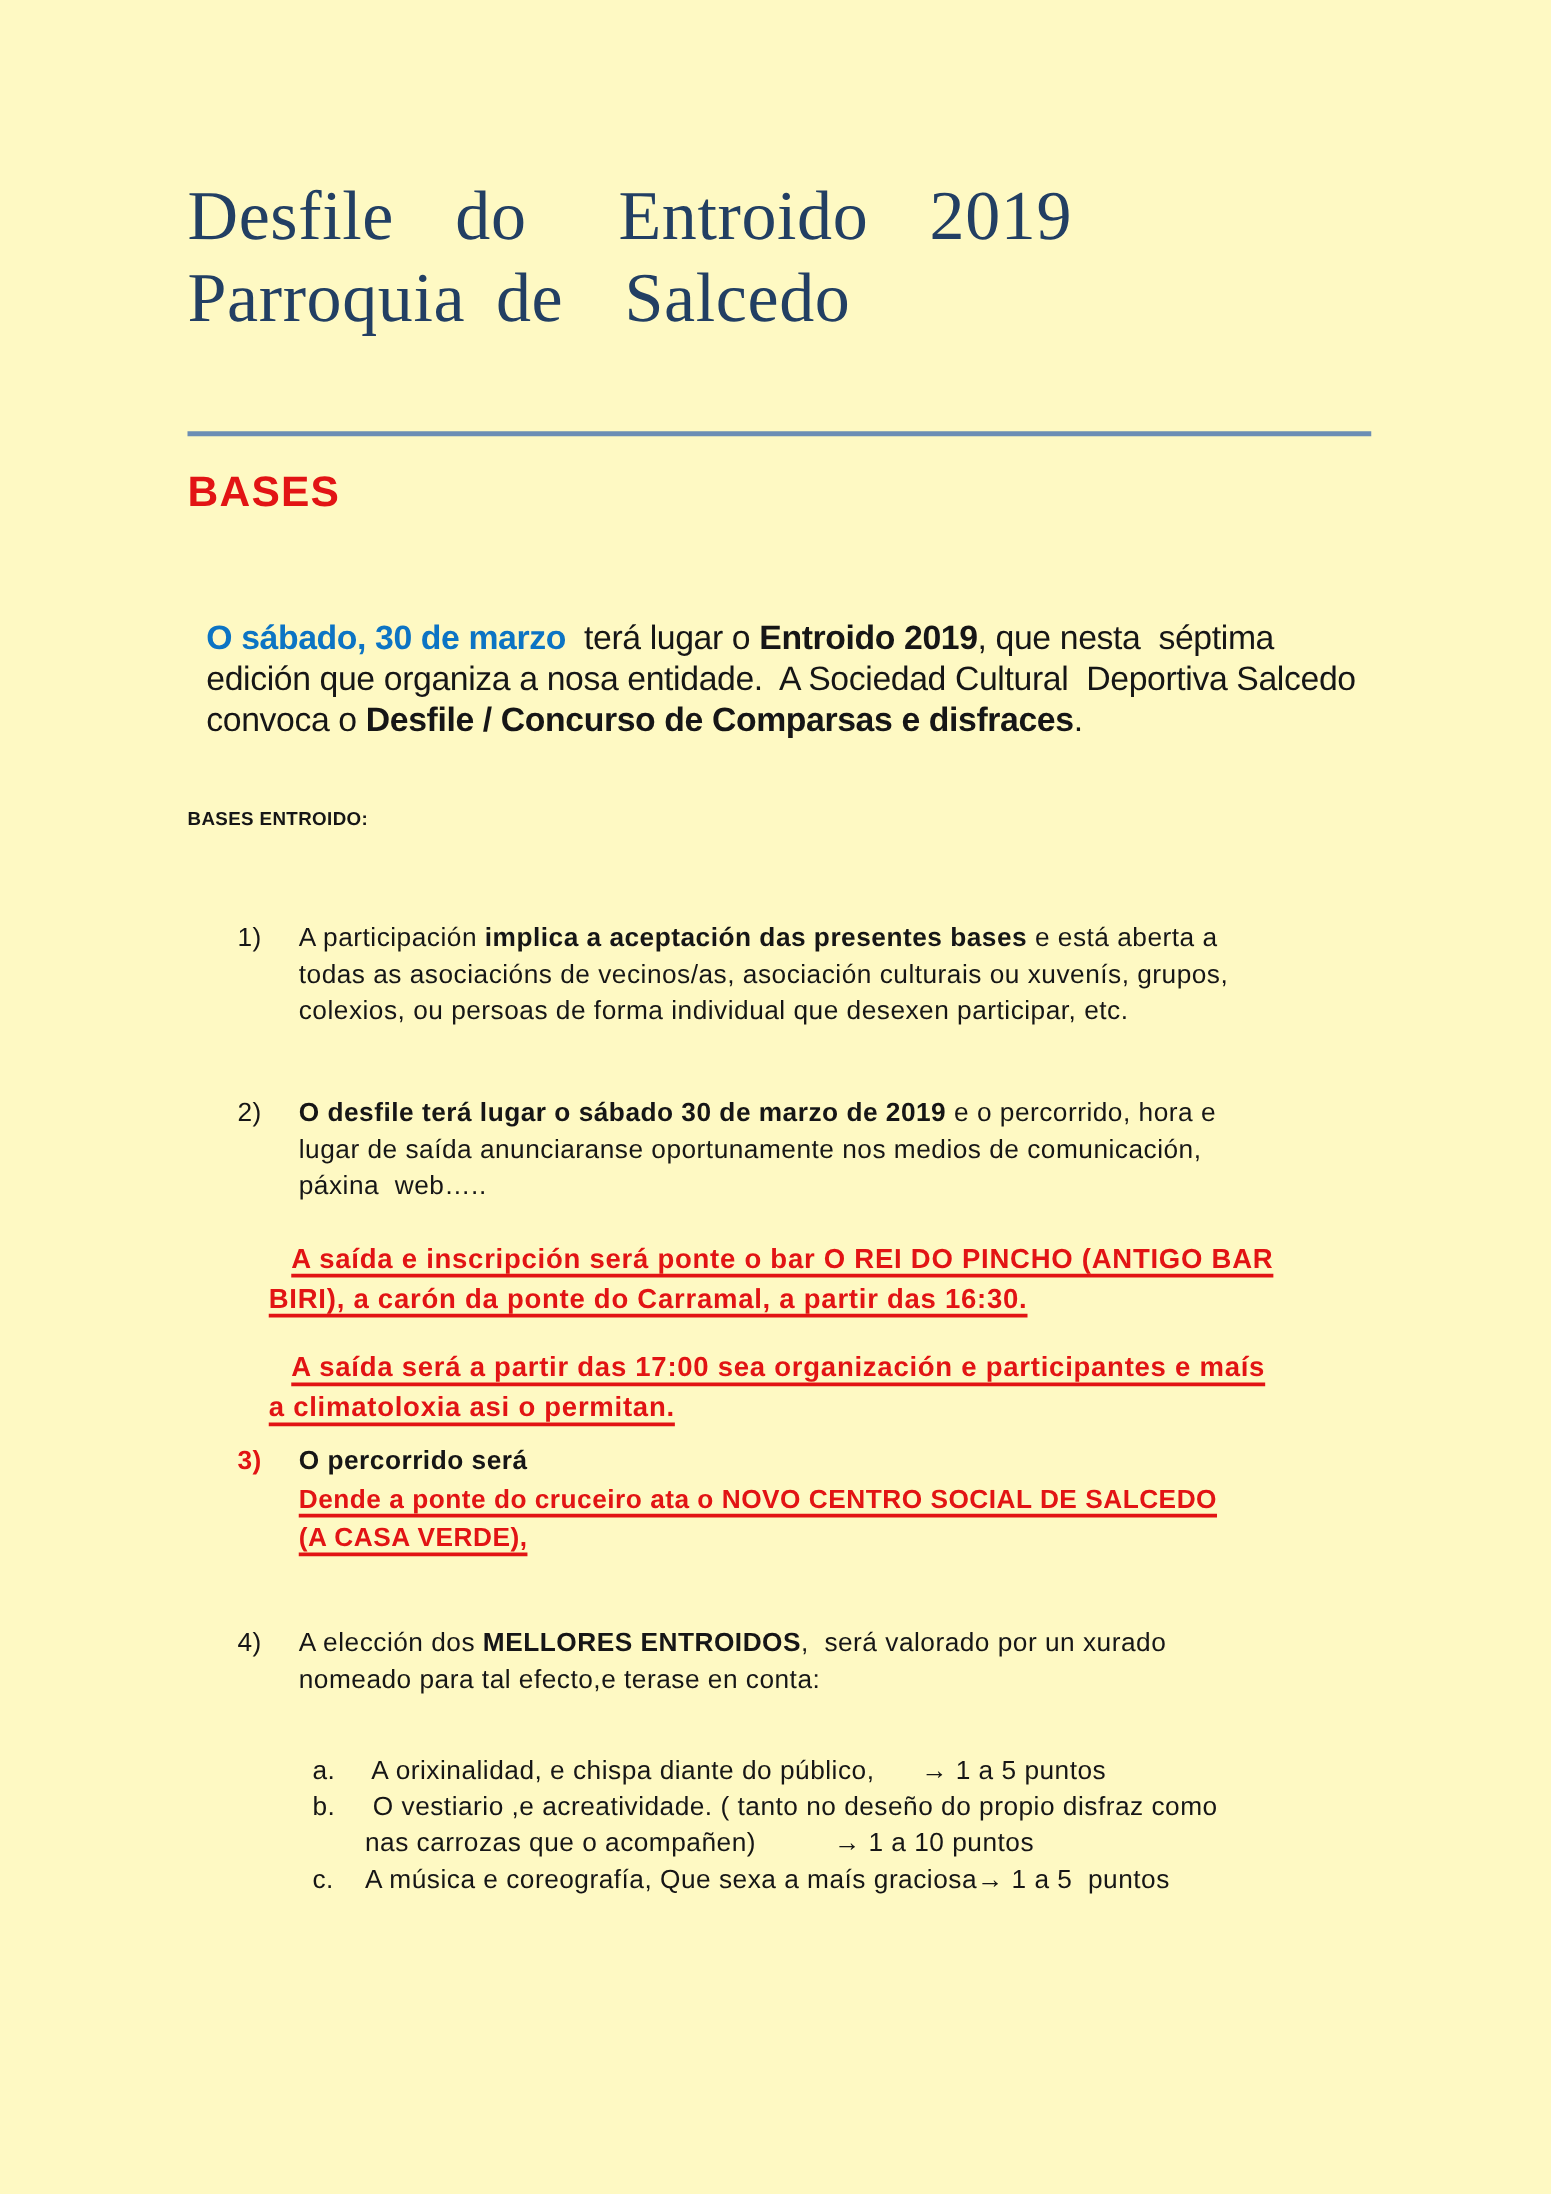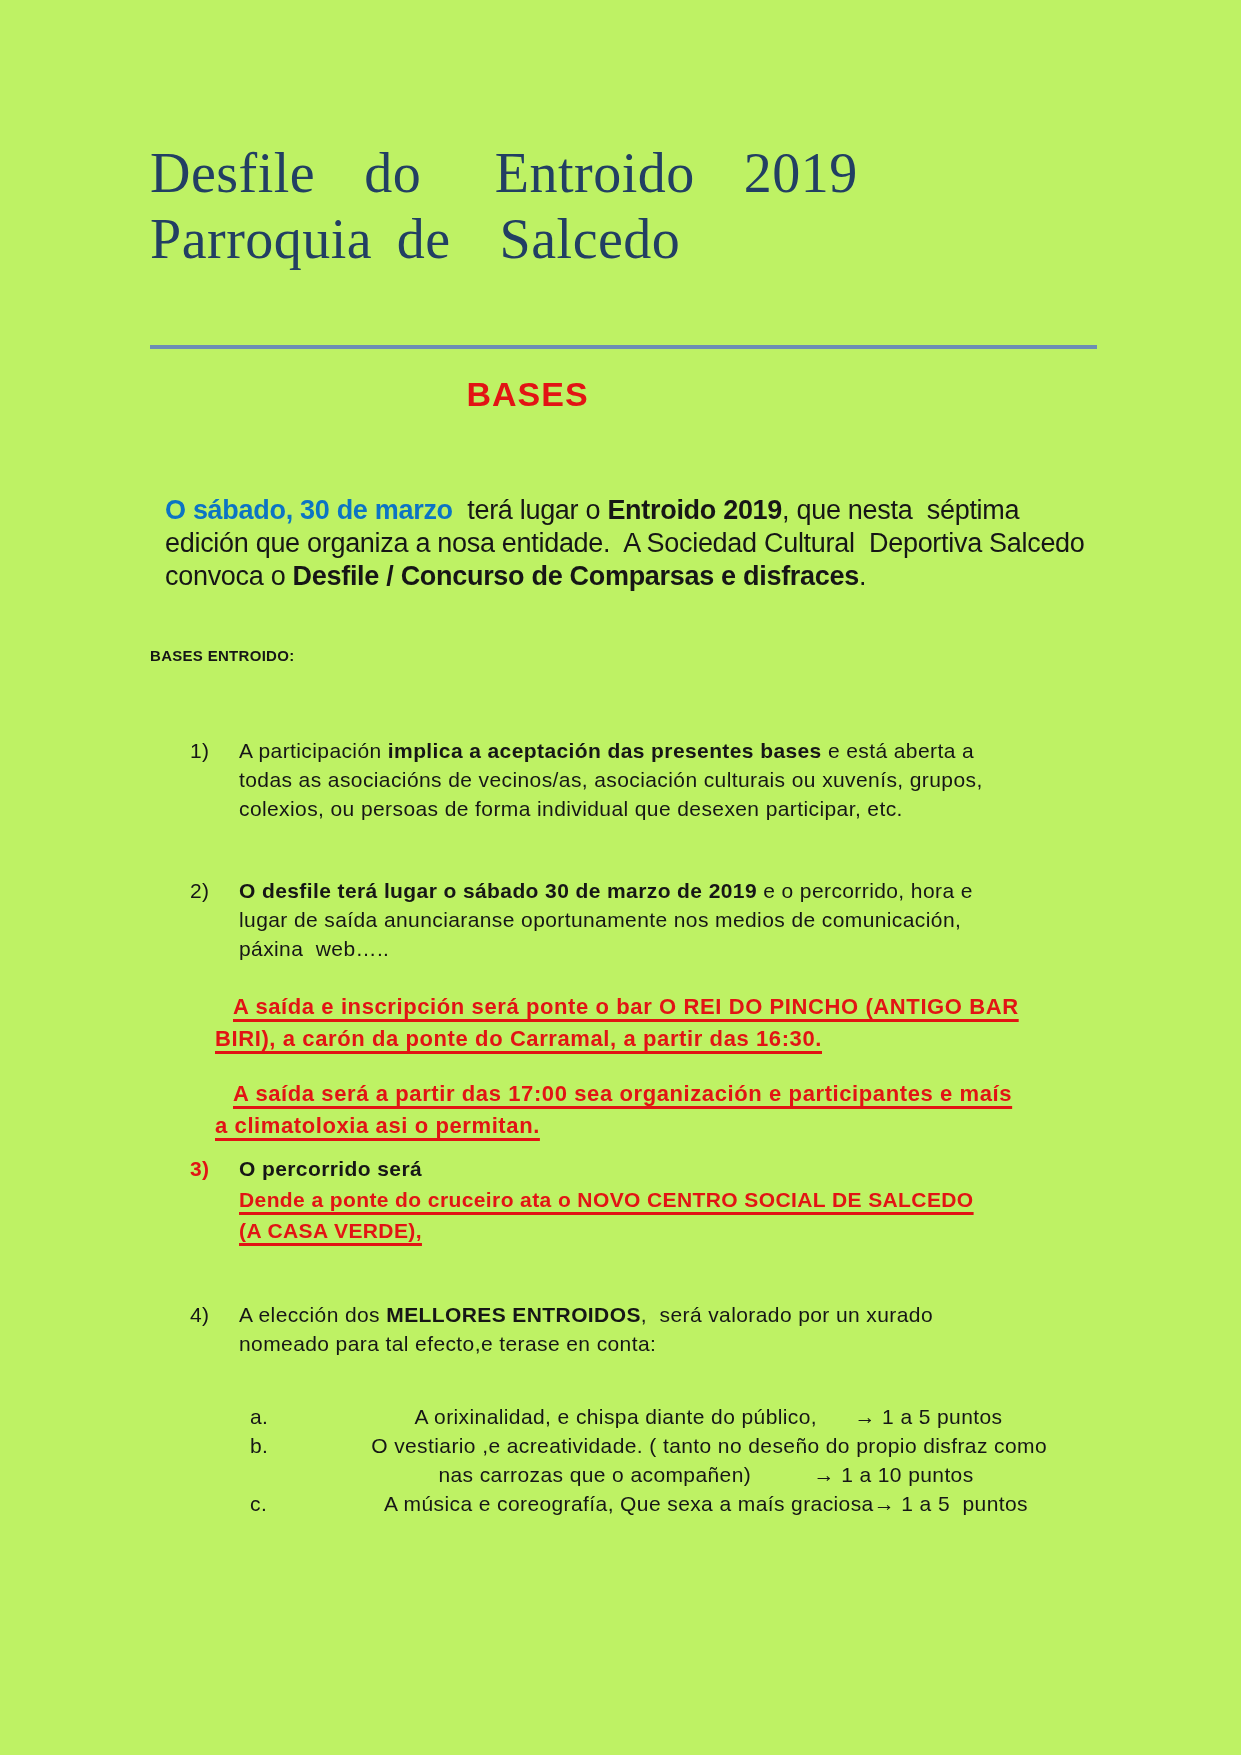--- a/index.html
+++ b/index.html
@@ -1,19 +1,19 @@
 <!DOCTYPE html>
 <html><head>
 <meta charset="utf-8">
 <style>
   html,body{margin:0;padding:0;background:#e8e8e8;}
   .page{
     position:relative;
     width:1241px;height:1755px;
-    background:#bef264;
+    background:#fef9c3;
     font-family:"Liberation Sans",sans-serif;
     color:#161616;
     overflow:hidden;
   }
   .abs{position:absolute;}
   .line{display:block;white-space:pre;}
 
   
   .doc-title{
     left:150px;top:140px;width:1000px;
@@ -24,21 +24,21 @@
     letter-spacing:0.5px;
   }
   
   .title-rule{
     left:150px;top:345px;width:947px;height:4px;
     background:#6C8EB4;
   }
   
   .bases-heading{
     left:150px;top:374px;width:755px;
-    text-align:center;
+    text-align:left;
     font-size:34px;line-height:40px;font-weight:bold;
     color:#E21414;
     letter-spacing:1px;
   }
   
   .intro{
     left:150px;top:494px;width:1010px;
     font-size:27px;line-height:33px;
     letter-spacing:-0.3px;
     margin-left:15px;
@@ -79,21 +79,21 @@
   #red-note2{left:215px;top:1078px;width:905px;}
   .ind{padding-left:18px;}
   
   .sublist{
     left:250px;top:1402px;width:870px;
     font-size:21px;line-height:29px;
     letter-spacing:0.4px;
   }
   .subitem{display:flex;}
   .subitem .smark{flex:none;width:42px;}
-  .subitem .stxt{flex:1;text-align:center;}
+  .subitem .stxt{flex:1;}
 </style>
 </head>
 <body>
 
 <div class="page">
 
   <h1 class="abs doc-title" style="margin:0;font-weight:normal;">
     <span class="line">Desfile  do   Entroido  2019</span>
     <span class="line">Parroquia de  Salcedo</span>
   </h1>

